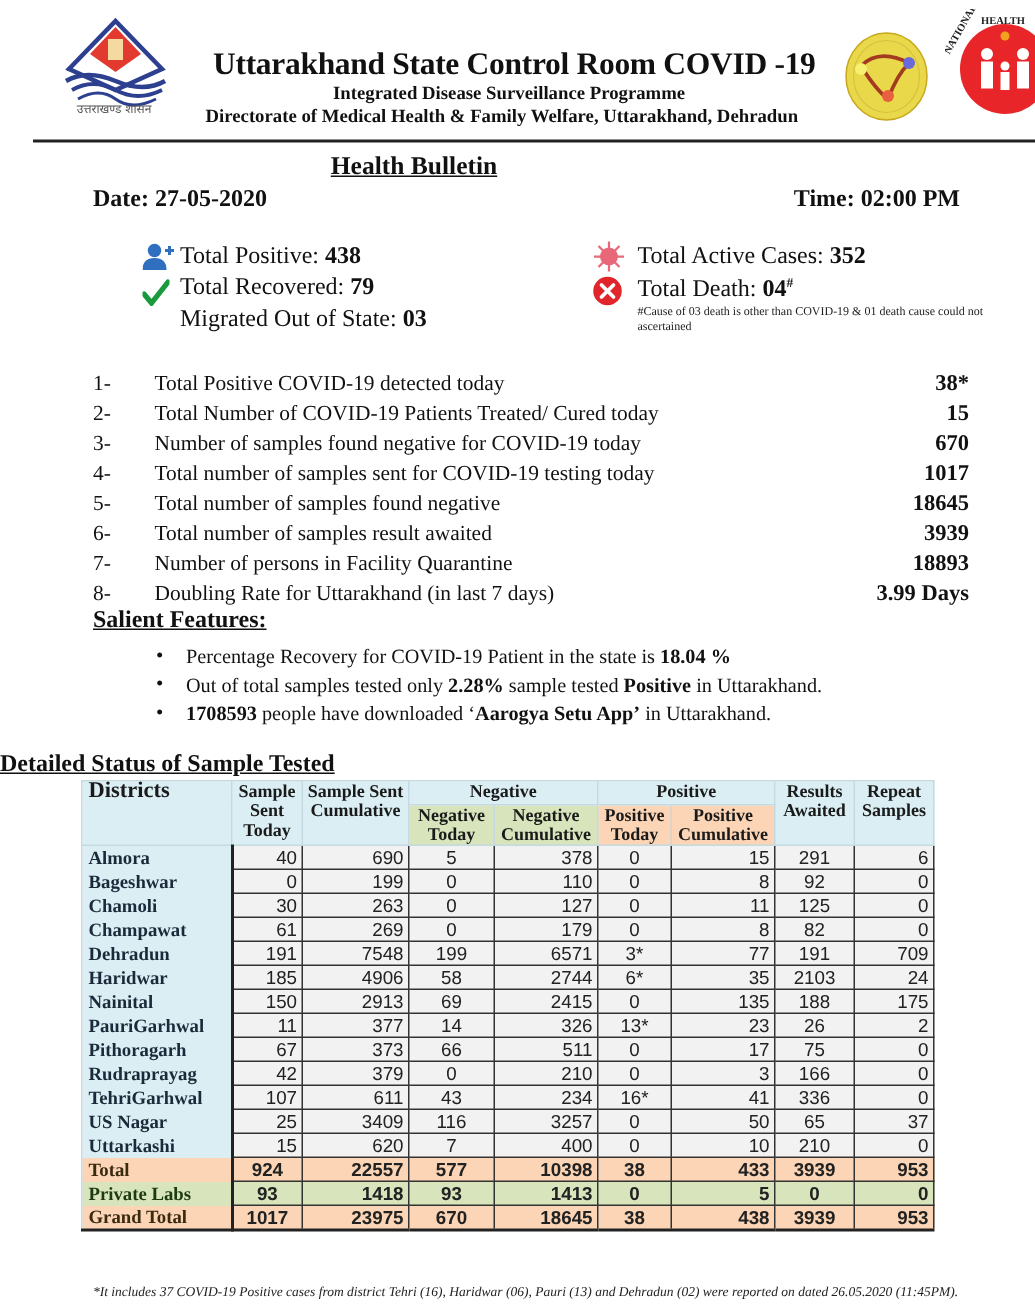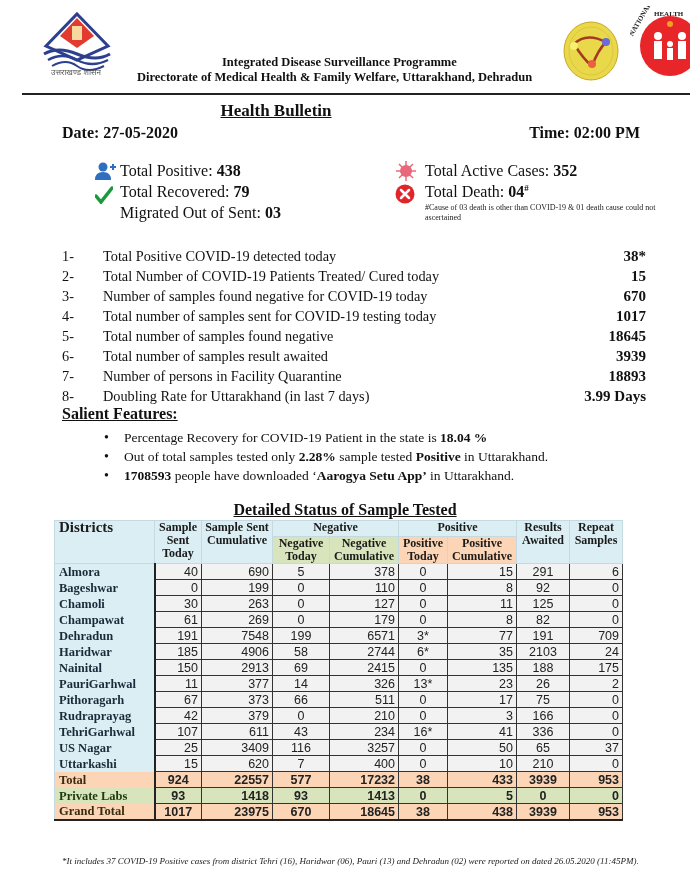--- a/index.html
+++ b/index.html
@@ -30,21 +30,21 @@
   .list-row { position:relative; height:20px; font-size:14.3px; line-height:20px; }
   .list-num { position:absolute; left:0; }
   .list-text { position:absolute; left:41px; }
   .list-val { position:absolute; right:4px; font-weight:bold; font-size:15px; }
 
   .salient-title { position:absolute; left:62px; top:405px; font-size:16px; font-weight:bold; text-decoration:underline; }
   .bullets { position:absolute; left:104px; top:428px; font-size:13.5px; }
   .bullet { position:relative; height:19px; line-height:19px; padding-left:20px; }
   .bullet::before { content:"\2022"; position:absolute; left:0; top:0; font-size:14px; }
 
-  .table-title { position:absolute; left:0; width:690px; top:501px; text-align:center; font-size:16px; font-weight:bold; }
+  .table-title { position:absolute; left:0; width:690px; top:501px; font-size:16px; font-weight:bold; }
   .table-title span { text-decoration:underline; }
 
   table.status { position:absolute; left:54px; top:520px; border-collapse:collapse; font-family:"Liberation Sans", "DejaVu Sans", sans-serif; }
   table.status td, table.status th { padding:0 3px; height:15px; line-height:14px; }
   table.status th { font-family:"Liberation Serif", serif; font-weight:bold; font-size:12px; line-height:13px; background:#daeef3; color:#1a1a1a; border:1px solid #c5d9e0; vertical-align:top; }
   th.th-dist { text-align:left; font-size:15px !important; width:92px; padding-left:4px !important; }
   th.neg-sub { background:#d7e4bc !important; }
   th.pos-sub { background:#fbd5b5 !important; }
   th.c-wide { width:64px; }
   th.c-narrow { width:40px; }
@@ -66,20 +66,21 @@
 <div class="header">
   <svg class="logo-uk" viewBox="0 0 78 76">
     <polygon points="39,4 70,36 39,50 8,36" fill="none" stroke="#2d3f8f" stroke-width="3"></polygon>
     <polygon points="39,8 56,26 39,38 22,26" fill="#e23a2e"></polygon>
     <rect x="34" y="16" width="10" height="14" fill="#f4d9a0"></rect>
     <path d="M6,44 Q20,36 39,44 T72,44" fill="none" stroke="#2d3f8f" stroke-width="3"></path>
     <path d="M10,50 Q24,42 39,50 T70,50" fill="none" stroke="#2d3f8f" stroke-width="2.5"></path>
     <path d="M14,56 Q28,48 39,56 T66,56" fill="none" stroke="#2d3f8f" stroke-width="2"></path>
   </svg>
   <div class="logo-uk-caption">उत्तराखण्ड शासन</div>
+  <div class="hdr-title">Uttarakhand State Control Room COVID -19</div>
   <div class="hdr-sub1">Integrated Disease Surveillance Programme</div>
   <div class="hdr-sub2">Directorate of Medical Health &amp; Family Welfare, Uttarakhand, Dehradun</div>
   <svg class="logo-idsp" viewBox="0 0 58 62">
     <ellipse cx="29" cy="31" rx="27" ry="29" fill="#e8d84a" stroke="#c8a820" stroke-width="1"></ellipse>
     <ellipse cx="29" cy="31" rx="22" ry="24" fill="none" stroke="#d8c040" stroke-width="0.8"></ellipse>
     <path d="M12,24 Q24,12 44,22 Q36,30 30,46 Q22,40 12,24Z" fill="none" stroke="#a43a20" stroke-width="2.5"></path>
     <circle cx="12" cy="26" r="4" fill="#f6f070"></circle>
     <circle cx="44" cy="22" r="4" fill="#6a6ad8"></circle>
     <circle cx="30" cy="44" r="4" fill="#e86040"></circle>
   </svg>
@@ -107,21 +108,21 @@
   <path d="M0,18 Q0,10 8,10 Q16,10 16,18Z" fill="#2f6fbf"></path>
   <rect x="15" y="4" width="6" height="2" fill="#2f6fbf"></rect>
   <rect x="17" y="2" width="2" height="6" fill="#2f6fbf"></rect>
 </svg>
 <div class="stat" style="left:120px;top:162px;"><span>Total Positive: </span><b>438</b></div>
 
 <svg class="icon" style="left:95px;top:186px;width:18px;height:18px;" viewBox="0 0 18 18">
   <path d="M1,10 L6,16 L17,2" fill="none" stroke="#1a9a3c" stroke-width="3.5" stroke-linecap="round"></path>
 </svg>
 <div class="stat" style="left:120px;top:183px;"><span>Total Recovered: </span><b>79</b></div>
-<div class="stat" style="left:120px;top:204px;"><span>Migrated Out of Sent: </span><b>03</b></div>
+<div class="stat" style="left:120px;top:204px;"><span>Migrated Out of State: </span><b>03</b></div>
 
 <svg class="icon" style="left:395px;top:160px;width:22px;height:22px;" viewBox="0 0 22 22">
   <g stroke="#e8687a" stroke-width="1.5">
     <line x1="11" y1="1" x2="11" y2="21"></line>
       <line x1="1" y1="11" x2="21" y2="11"></line>
     <line x1="4" y1="4" x2="18" y2="18"></line>
       <line x1="18" y1="4" x2="4" y2="18"></line>
   </g>
   <circle cx="11" cy="11" r="6" fill="#e8687a"></circle>
 </svg>
@@ -346,21 +347,21 @@
         <td class="num ctr">0</td>
         <td class="num">10</td>
         <td class="num ctr">210</td>
         <td class="num">0</td>
       </tr>
       <tr class="total">
         <td class="dist">Total</td>
         <td class="num ctr">924</td>
         <td class="num">22557</td>
         <td class="num ctr">577</td>
-        <td class="num">17232</td>
+        <td class="num">10398</td>
         <td class="num ctr">38</td>
         <td class="num">433</td>
         <td class="num ctr">3939</td>
         <td class="num">953</td>
       </tr>
       <tr class="private">
         <td class="dist">Private Labs</td>
         <td class="num ctr">93</td>
         <td class="num">1418</td>
         <td class="num ctr">93</td>

